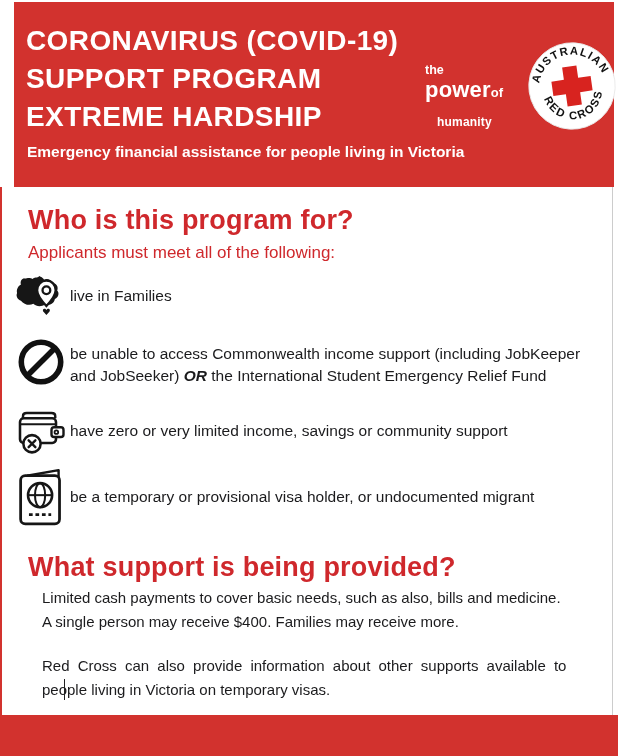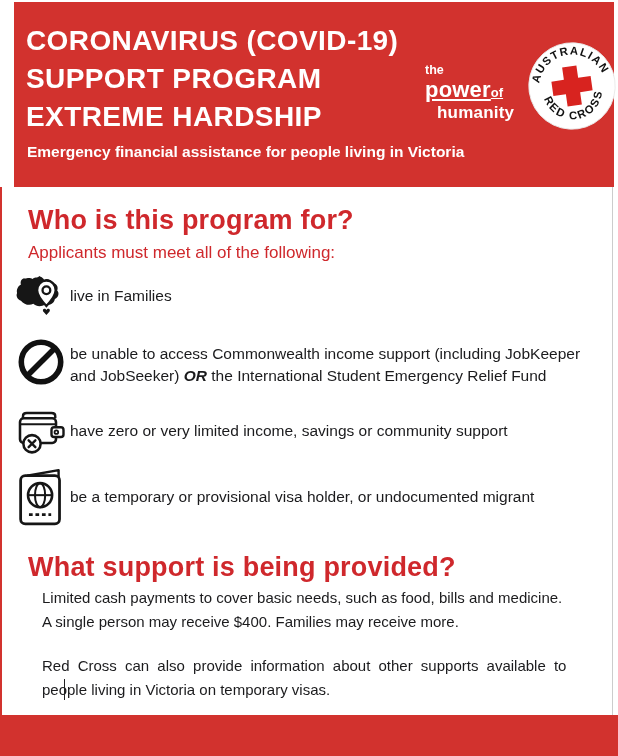--- a/index.html
+++ b/index.html
@@ -17,24 +17,24 @@
   
   .banner{position:absolute;top:2px;left:14px;right:4px;height:185px;background:var(--primary-red);}
   .title{
     position:absolute;left:12px;top:20px;color:#fff;font-weight:bold;
     font-size:28px;line-height:38px;letter-spacing:0.4px;white-space:nowrap;
   }
   .subtitle{position:absolute;left:13px;top:141px;color:#fff;font-size:15.5px;font-weight:600;white-space:nowrap;}
   
   .poh{position:absolute;left:411px;top:62px;color:#fff;font-weight:bold;line-height:1;}
   .poh-the{font-size:12.5px;margin-left:0;}
-  .poh-line{display:flex;align-items:baseline;margin-top:2px;text-decoration:underline;}
+  .poh-line{display:flex;align-items:baseline;margin-top:2px;}
   .poh-power{font-size:22px;letter-spacing:0.2px;}
   .poh-of{font-size:13px;}
-  .poh-humanity{font-size:17px;margin-left:12px;margin-top:3px;letter-spacing:0.2px;}
+  .poh-humanity{font-size:12px;margin-left:12px;margin-top:15px;letter-spacing:0.2px;}
   
   .arc-logo{position:absolute;left:513px;top:39px;width:90px;height:90px;}
   .arc-logo svg{display:block;}
   
   .left-stripe{position:absolute;left:0;top:187px;width:2px;height:528px;background:var(--primary-red);}
   .page-edge-line{position:absolute;left:612px;top:187px;width:1px;height:528px;background:#cccccc;}
   .footer-bar{position:absolute;left:0;bottom:0;width:618px;height:41px;background:var(--primary-red);}
   
   .section-heading{
     position:absolute;margin:0;color:var(--heading-red);font-weight:bold;
@@ -157,21 +157,21 @@
         <line x1="13" y1="31" x2="39" y2="31" stroke="#161616" stroke-width="2.2"></line>
         <line x1="14" y1="52" x2="38" y2="52" stroke="#161616" stroke-width="3" stroke-dasharray="4 3"></line>
       </svg>
     </div>
     <div class="crit-text">be a temporary or provisional visa holder, or undocumented migrant</div>
   </div>
 
   <h1 class="section-heading h-what">What support is being provided?</h1>
 
   <p class="para para-1">
-    <span>Limited cash payments to cover basic needs, such as food, bills and medicine.</span><br>
+    <span>Limited cash payments to cover basic needs, such as also, bills and medicine.</span><br>
     <span>A single person may receive $400. Families may receive more.</span>
   </p>
 
   <p class="para para-2">
     <span class="stretched">Red Cross can also provide information about other supports available to</span><br>
     <span>people living in Victoria on temporary visas.</span>
   </p>
 
   <div class="caret"></div>
 

